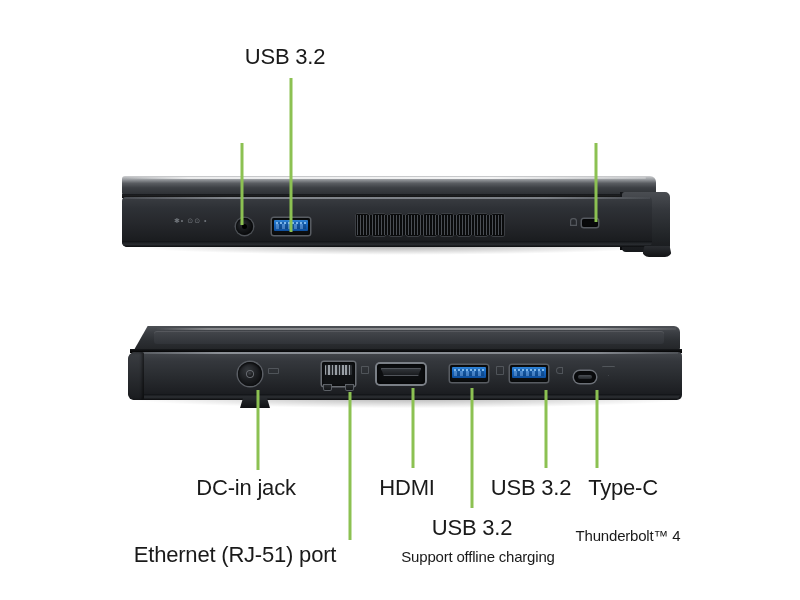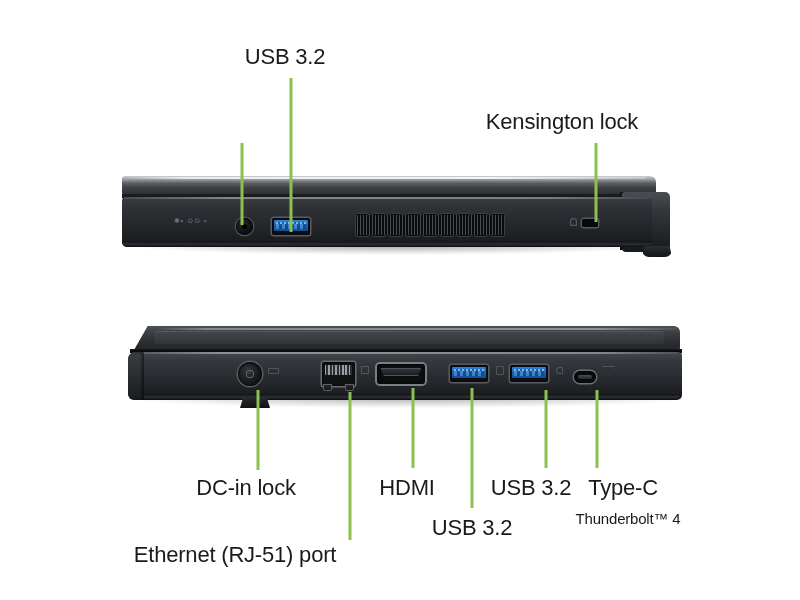--- a/index.html
+++ b/index.html
@@ -383,30 +383,30 @@
 
     <div class="port usb-c" style="left:446px; top:45px;"></div>
     <div class="silk-ghost" style="left:474px; top:40px; width:13px; height:10px; background:transparent; box-shadow: inset 0 0 0 1px #6e7379; clip-path: polygon(0 0, 50% 100%, 100% 0); border-radius:0;"></div>
   </div>
 
   <div class="leader" style="left:242px; top:143px; height:82px;"></div>
   <div class="leader" style="left:291px; top:78px; height:154px;"></div>
   <div class="leader" style="left:596px; top:143px; height:79px;"></div>
 
   <div class="label big ctr" style="left:285px; top:45px;">USB 3.2</div>
-  <div class="label big ctr" style="left:562px; top:110px;">Kensington lock</div>
 
   <div class="leader" style="left:258px; top:390px; height:80px;"></div>
   <div class="leader" style="left:350px; top:392px; height:148px;"></div>
   <div class="leader" style="left:413px; top:388px; height:80px;"></div>
   <div class="leader" style="left:472px; top:388px; height:120px;"></div>
   <div class="leader" style="left:546px; top:390px; height:78px;"></div>
   <div class="leader" style="left:597px; top:390px; height:78px;"></div>
 
-  <div class="label big ctr" style="left:246px; top:476px;">DC-in lock</div>
+  <div class="label big ctr" style="left:246px; top:476px;">DC-in jack</div>
   <div class="label big ctr" style="left:235px; top:543px;">Ethernet (RJ-51) port</div>
   <div class="label big ctr" style="left:407px; top:476px;">HDMI</div>
   <div class="label big ctr" style="left:472px; top:516px;">USB 3.2</div>
   <div class="label big ctr" style="left:531px; top:476px;">USB 3.2</div>
   <div class="label big ctr" style="left:623px; top:476px;">Type-C</div>
-  <div class="label small ctr" style="left:628px; top:511px;">Thunderbolt™ 4</div>
+  <div class="label small ctr" style="left:628px; top:528px;">Thunderbolt™ 4</div>
+  <div class="label small ctr" style="left:478px; top:549px;">Support offline charging</div>
 
 </div>
 
 </body></html>

